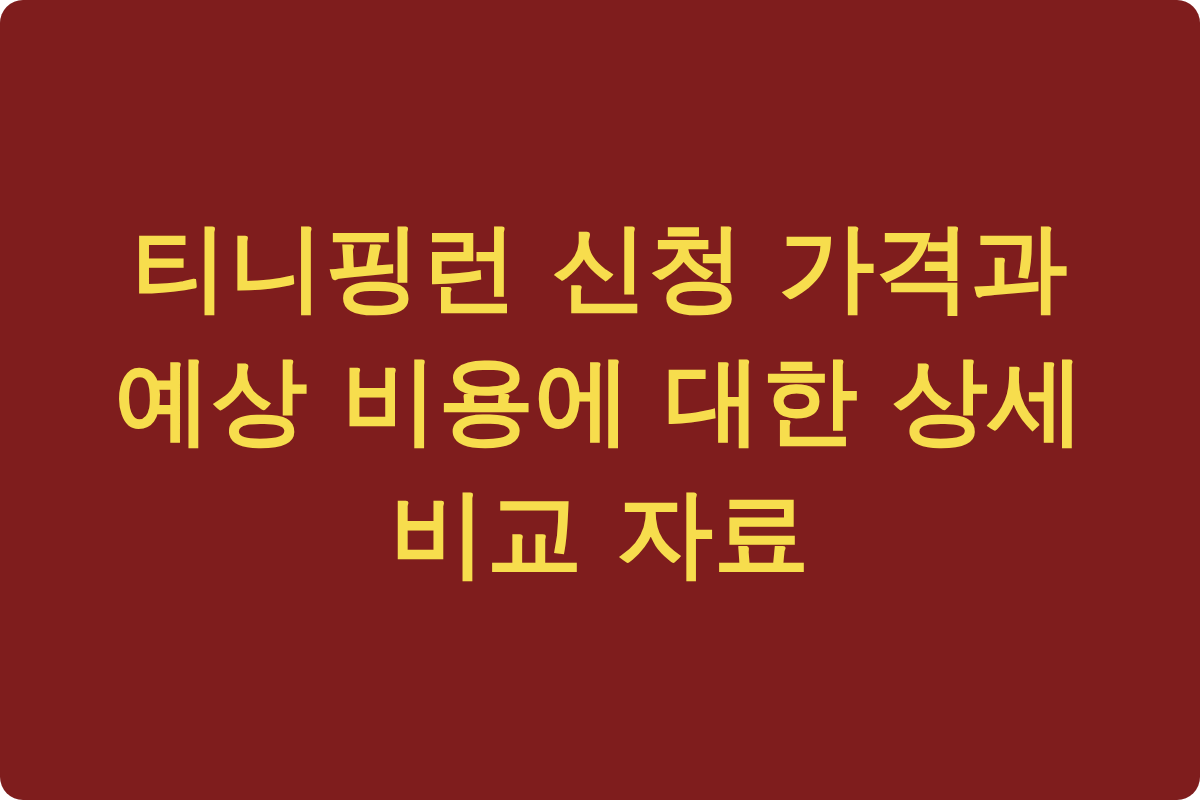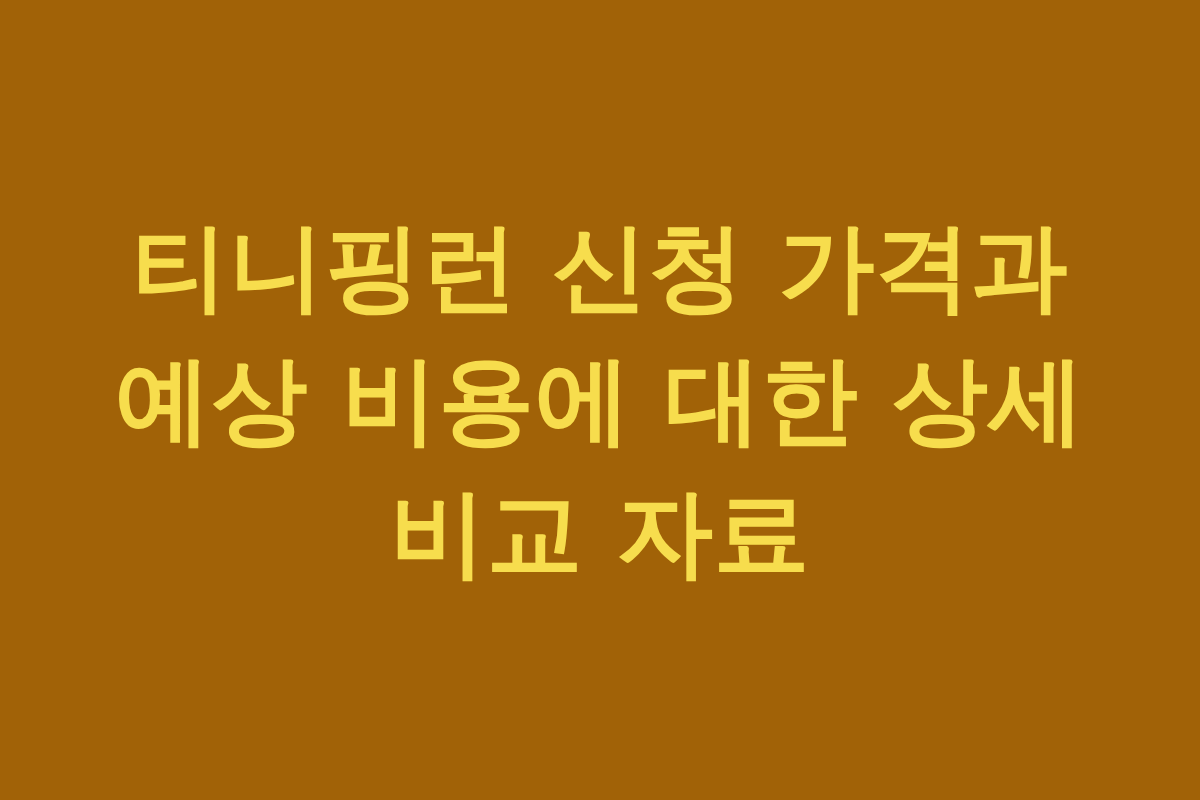--- a/index.html
+++ b/index.html
@@ -38,17 +38,17 @@
     line-height: 1.385;
     letter-spacing: 0.005em;
     word-break: keep-all;
     overflow-wrap: break-word;
     -webkit-font-smoothing: antialiased;
   }
 </style>
 </head>
 <body>
 
-<div id="thumbnail-card" style="background: #a16207;">
+<div id="thumbnail-card" style="background: #7f1d1d; border-radius: 23px;">
 
   <h1 id="headline" style="color: rgb(247, 221, 77); text-align: center; font-size: 96px; line-height: 133px;">티니핑런 신청 가격과 예상 비용에 대한 상세 비교 자료</h1>
 
 </div>
 
 </body></html>

